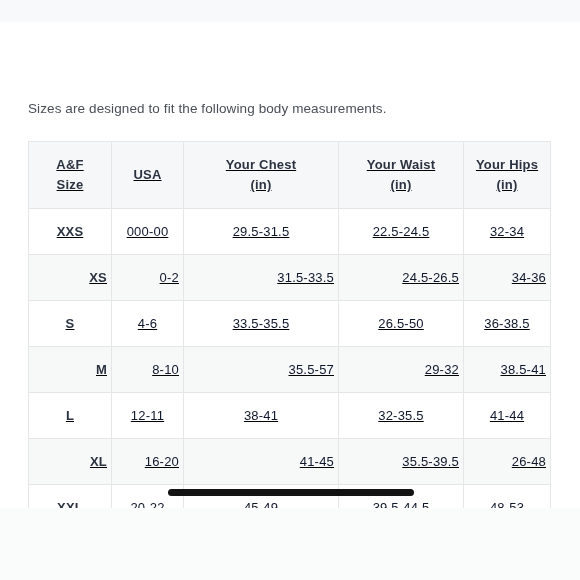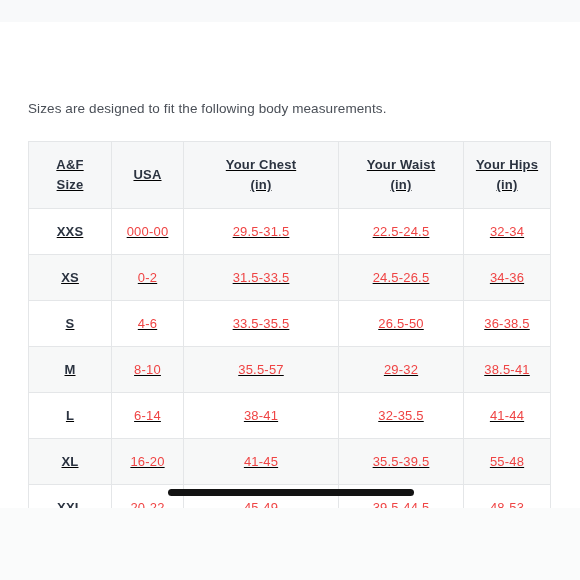--- a/index.html
+++ b/index.html
@@ -95,35 +95,36 @@
     font-weight: bold;
     font-size: 13px;
     line-height: 20px;
     height: 66px;
     letter-spacing: 0.2px;
   }
 
   .size-table tbody td {
     height: 45px;
     font-size: 13px;
-    color: #ef4444;
+    color: #0f172a;
     letter-spacing: 0.2px;
   }
 
   .size-table tbody td.sz {
     color: #2b3340;
     font-weight: bold;
   }
 
   .size-table tbody tr.odd td {
     background: #ffffff;
     margin-top: 40px;
   }
   .size-table tbody tr.even td {
     background: #f7f8f8;
+    text-align: right;
   }
 
   .hdr-line2 {
     display: block;
   }
 
   
   .scroll-thumb {
     position: absolute;
     left: 168px;
@@ -201,31 +202,31 @@
         </tr>
         <tr class="even">
           <td class="sz">M</td>
           <td>8-10</td>
           <td>35.5-57</td>
           <td>29-32</td>
           <td>38.5-41</td>
         </tr>
         <tr class="odd">
           <td class="sz">L</td>
-          <td>6-14</td>
+          <td>12-11</td>
           <td>38-41</td>
           <td>32-35.5</td>
           <td>41-44</td>
         </tr>
         <tr class="even">
           <td class="sz">XL</td>
           <td>16-20</td>
           <td>41-45</td>
           <td>35.5-39.5</td>
-          <td>55-48</td>
+          <td>26-48</td>
         </tr>
         <tr class="odd">
           <td class="sz">XXL</td>
           <td>20-22</td>
           <td>45-49</td>
           <td>39.5-44.5</td>
           <td>48-53</td>
         </tr>
       </tbody>
     </table>

